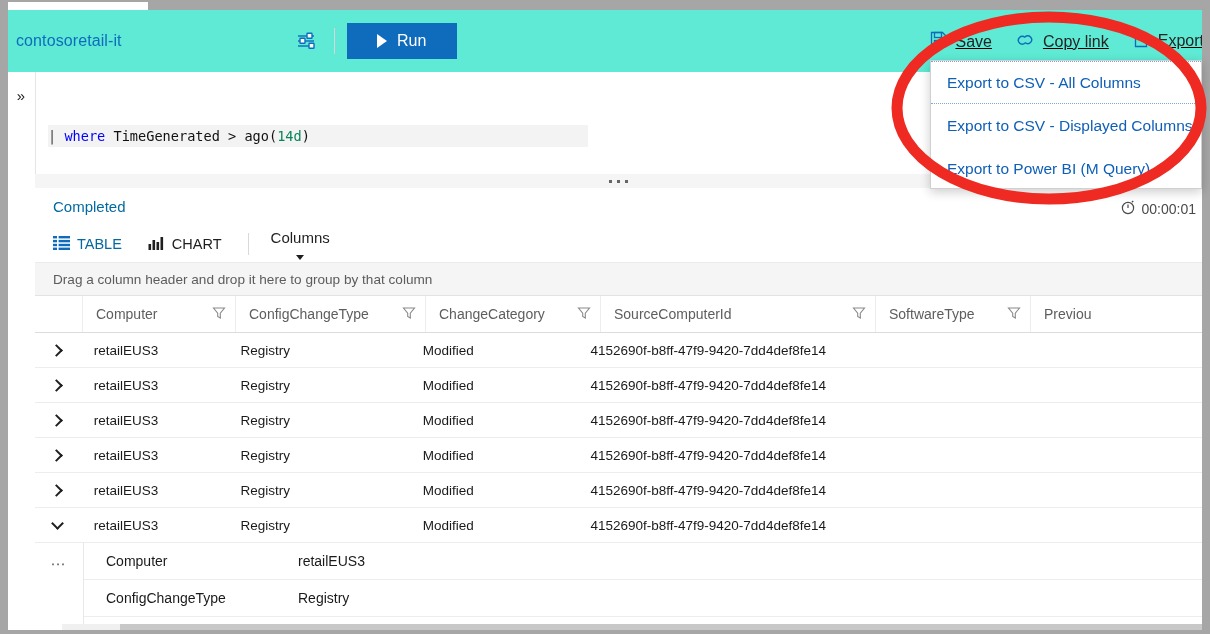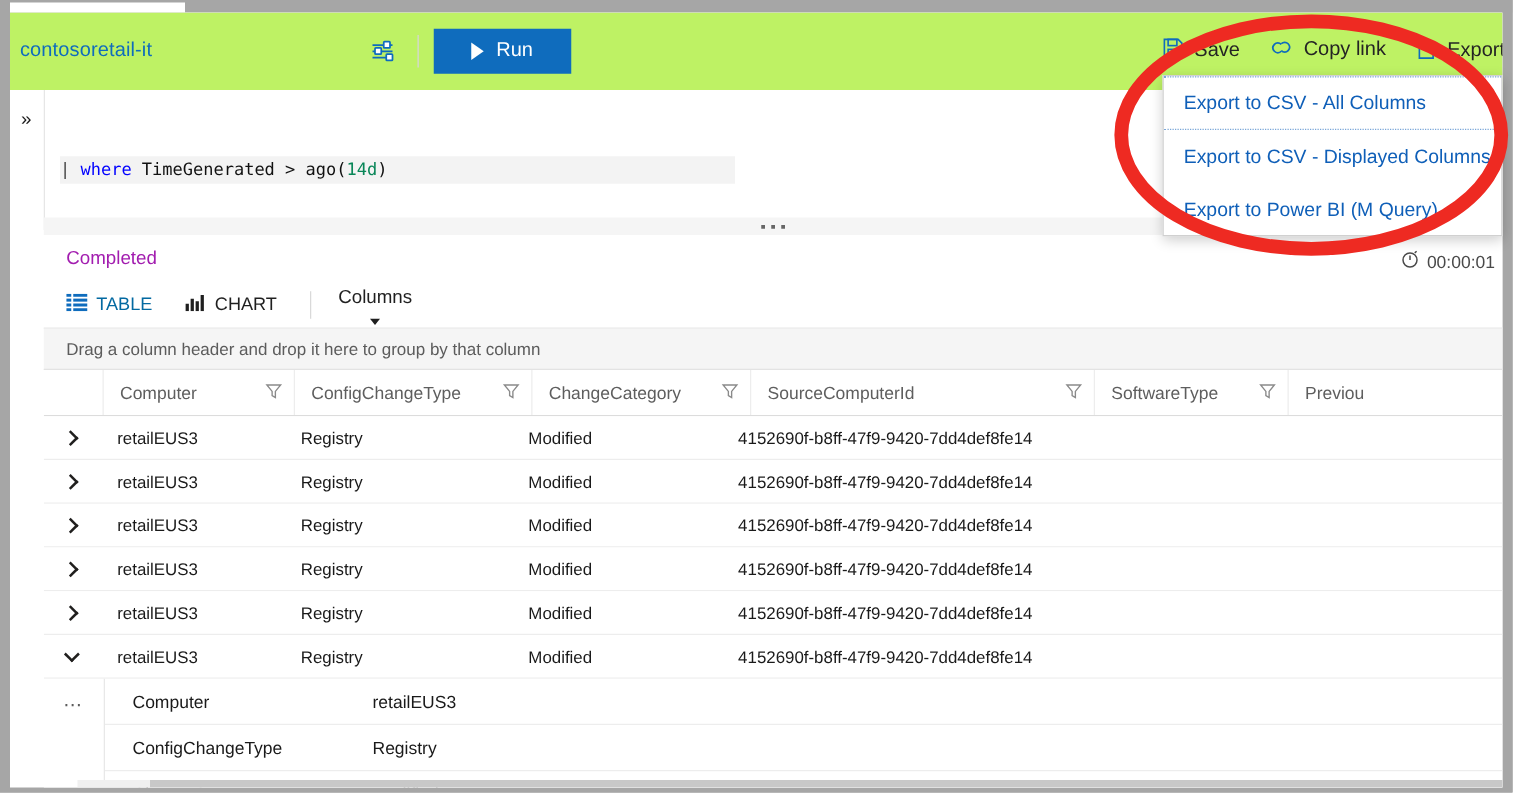--- a/index.html
+++ b/index.html
@@ -31,21 +31,21 @@
   .tab-strip .tab {
     position: absolute; left: 8px; top: 2px;
     width: 140px; height: 8px;
     background: #ffffff;
   }
 
   
   .cmdbar {
     position: absolute; left: 0; top: 0;
     width: 1194px; height: 62px;
-    background: #bef264;
+    background: #5eead4;
     display: flex; align-items: center;
   }
   .workspace-name {
     margin-left: 8px;
     font-size: 16px;
     color: #0f6cbd;
     letter-spacing: 0.1px;
     white-space: nowrap;
   }
   .cmd-spacer-1 { width: 168px; }
@@ -85,22 +85,23 @@
     padding: 0 20px;
     font-size: 14.5px;
     color: #242424;
     white-space: nowrap;
     cursor: pointer;
   }
   .timerange-pill b { font-weight: bold; margin-left: 4px; }
 
   .cmd-right {
     margin-left: auto;
-    display: flex; align-items: flex-start;
+    display: flex; align-items: flex-end;
     padding-right: 0px;
+    text-decoration: underline;
   }
   .cmd-item {
     display: flex; align-items: center; gap: 7px;
     font-size: 16px; color: #242424;
     margin-left: 22px;
     white-space: nowrap;
     cursor: pointer;
   }
   .cmd-item.last { margin-right: -2px; }
 
@@ -156,21 +157,21 @@
   .splitter i { width: 3px; height: 3px; background: #666; display:block; }
 
   
   .results {
     position: absolute; left: 27px; top: 178px;
     width: 1167px; height: 442px;
     background: #ffffff;
   }
   .results-status {
     position: absolute; left: 18px; top: 10px;
-    font-size: 15px; color: #a21caf;
+    font-size: 15px; color: #0369a1;
   }
   .timer {
     position: absolute; right: 6px; top: 11px;
     display: flex; align-items: center; gap: 6px;
     font-size: 14px; color: #4a4a4a;
   }
   .viewbar {
     position: absolute; left: 18px; top: 42px;
     display: flex; align-items: center;
     height: 28px;

